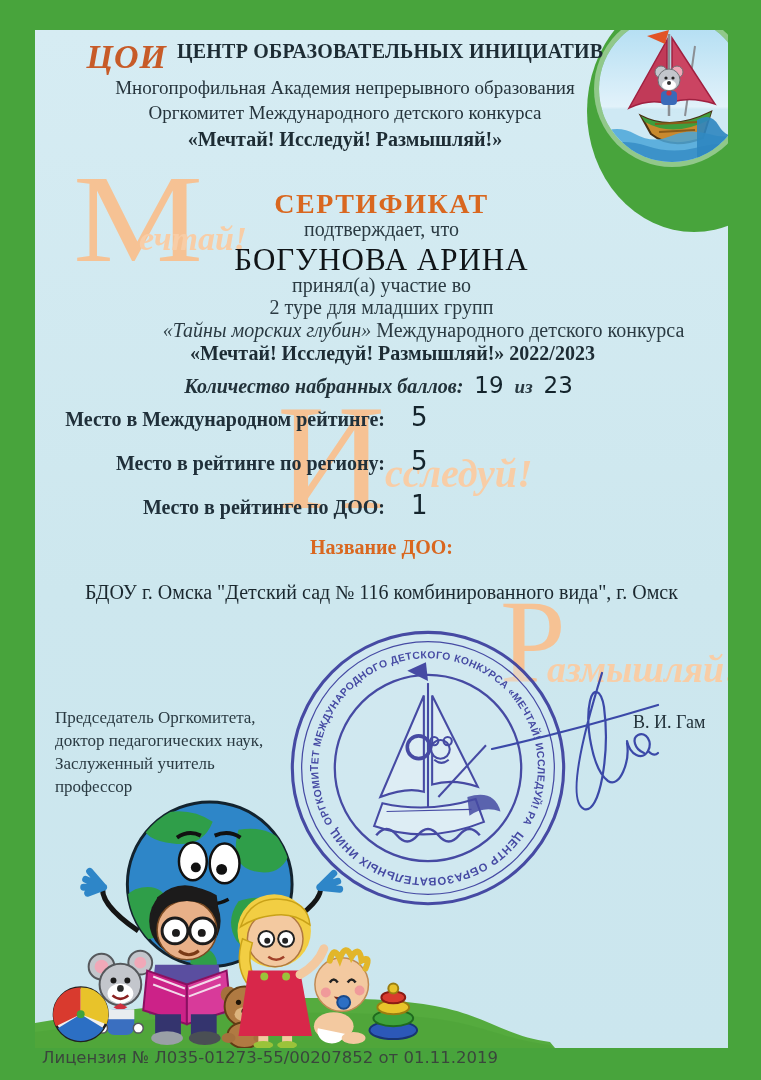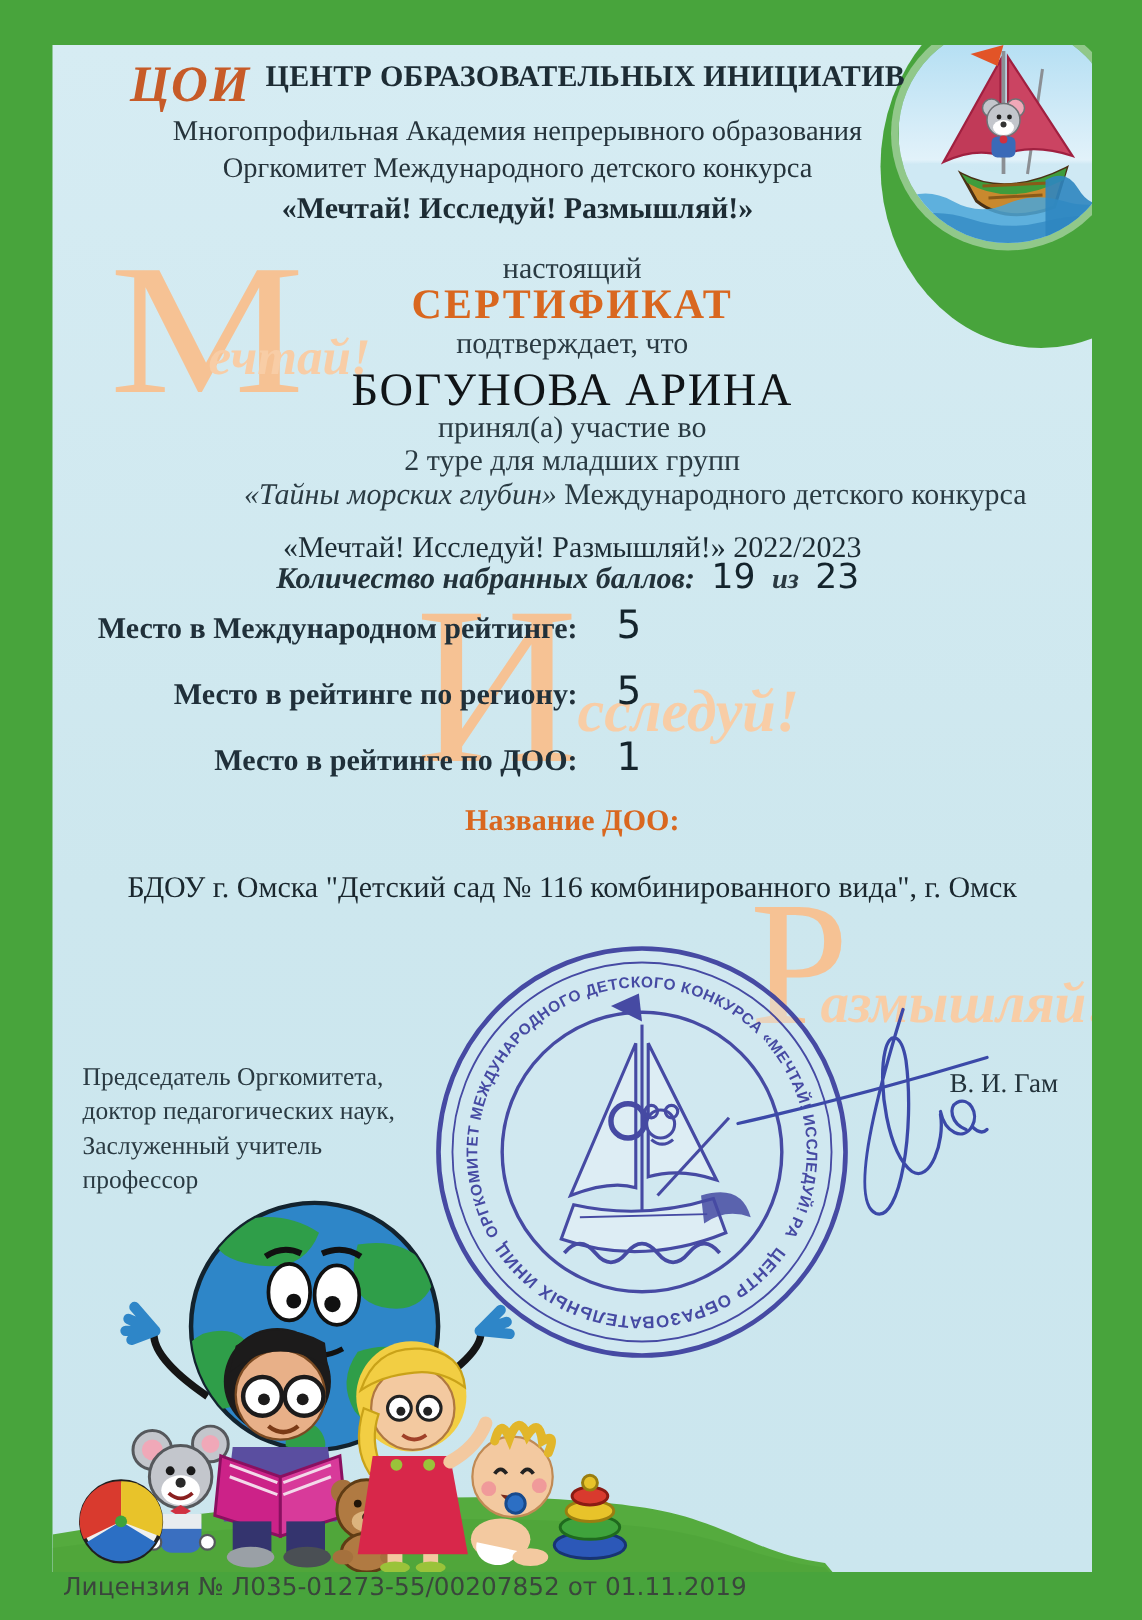--- a/index.html
+++ b/index.html
@@ -36,21 +36,21 @@
   
   .line{position:absolute;left:0;width:100%;text-align:center;color:#2a3a42;z-index:5;}
   .t-present{top:138px;font-size:20px;}
   .t-doc{top:158px;font-size:28px;font-weight:bold;color:#d9671f;letter-spacing:1.5px;}
   .t-confirm{top:188px;font-size:20px;}
   .t-name{top:212px;font-size:31px;color:#101417;letter-spacing:1px;}
   .t-action{top:244px;font-size:20px;}
   .t-round{top:266px;font-size:20px;}
   .t-theme{top:289px;font-size:20px;padding-left:42px;}
   .t-theme .it{font-style:italic;}
-  .t-contest{top:324px;font-size:20px;font-weight:normal;color:#1d2c34;}
+  .t-contest{top:312px;font-size:20px;font-weight:bold;color:#1d2c34;margin-left:11px;}
   .t-points{top:342px;font-size:20px;}
   .t-points .lbl{font-weight:bold;font-style:italic;color:#22323a;}
   .t-points .num{font-family:"DejaVu Sans",sans-serif;font-size:23px;color:#14242c;padding:0 6px;}
   .t-points .of{font-weight:bold;font-style:italic;font-size:19px;}
   
   .ratings{position:absolute;top:372px;left:0;width:100%;z-index:5;}
   .r-row{display:flex;align-items:baseline;height:44px;}
   .r-label{width:350px;text-align:right;font-weight:bold;font-size:20px;color:#20303a;}
   .r-value{margin-left:26px;font-family:"DejaVu Sans",sans-serif;font-size:26px;color:#14242c;}
   .doo-heading{top:506px;font-size:20px;font-weight:bold;color:#d9671f;}
@@ -132,21 +132,20 @@
         <line x1="60" y1="116" x2="96" y2="114" stroke="#8a5a18" stroke-width="2"></line>
       </g>
       <g fill="#4aa6d8">
         <path d="M0,118 Q18,108 36,118 T72,120 T110,118 T146,116 L146,146 L0,146 Z" opacity=".85"></path>
         <path d="M98,104 q14,-8 22,6 q8,14 26,10 l0,26 l-48,0 Z" fill="#2d86c0" opacity=".9"></path>
         <path d="M0,130 Q24,122 48,130 T96,132 T146,128 L146,146 L0,146 Z" fill="#2d86c0" opacity=".7"></path>
       </g>
     </svg>
   </div>
 
-  <div class="line t-present">настоящий</div>
   <div class="line t-doc">СЕРТИФИКАТ</div>
   <div class="line t-confirm">подтверждает, что</div>
   <div class="line t-name">БОГУНОВА АРИНА</div>
   <div class="line t-action">принял(а) участие во</div>
   <div class="line t-round">2 туре для младших групп</div>
   <div class="line t-theme"><span class="it">«Тайны морских глубин»</span><span> Международного детского конкурса</span></div>
   <div class="line t-contest">«Мечтай! Исследуй! Размышляй!» 2022/2023</div>
   <div class="line t-points">
     <span class="lbl">Количество набранных баллов:</span>
     <span class="num">19</span>

